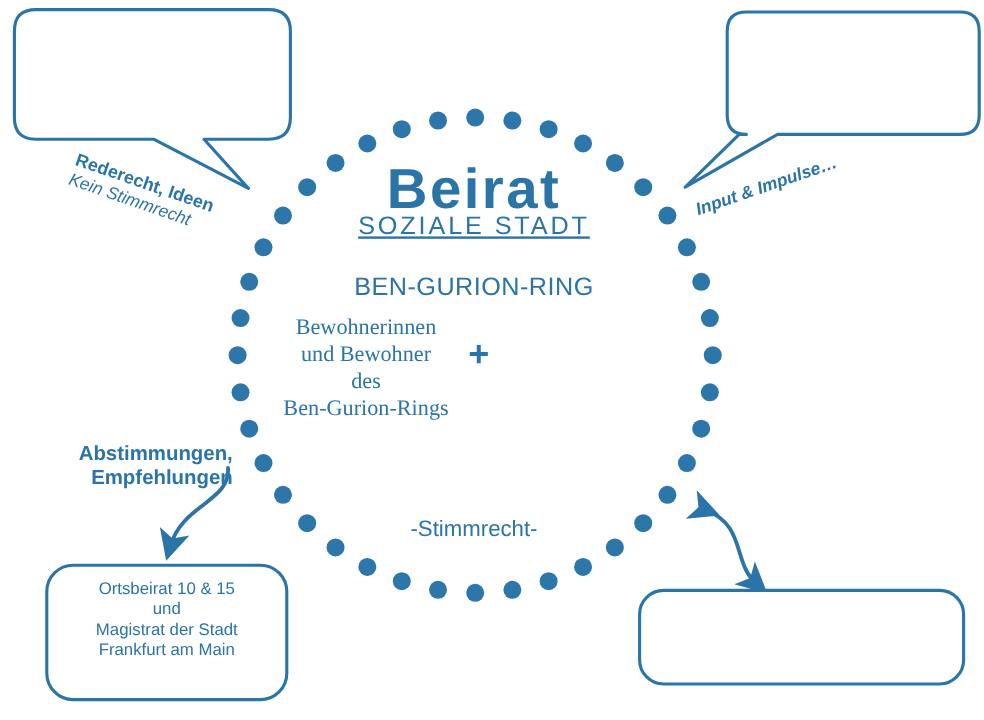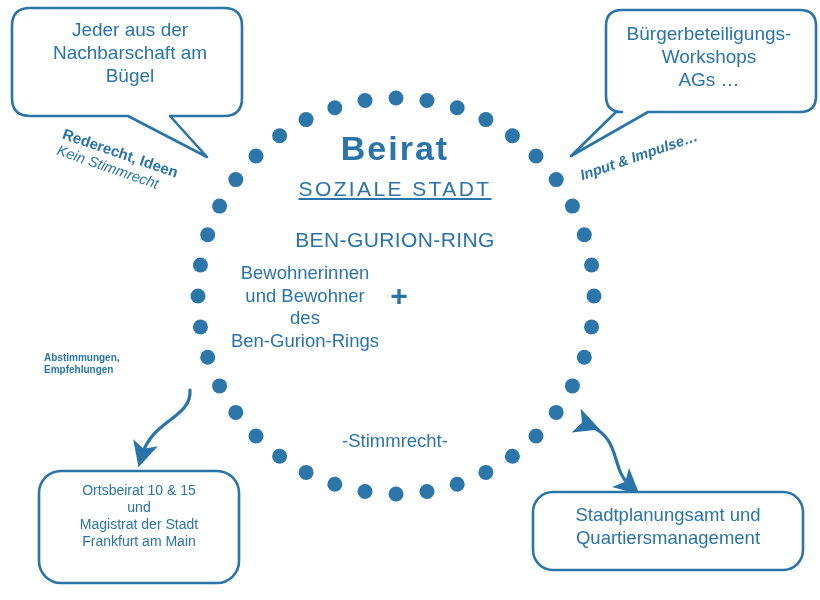--- a/index.html
+++ b/index.html
@@ -39,39 +39,40 @@
     font-size: 19px;
   }
   #bubble-tr-text {
     left: 608px; top: 22px; width: 202px;
     font-size: 19px;
   }
 
   
   #ring-title {
     left: 255px; top: 128px; width: 280px;
-    font-size: 34px;
+    font-size: 47px;
     font-weight: bold;
     letter-spacing: 2px;
   }
   #ring-sub1 {
     left: 255px; top: 176px; width: 280px;
     font-size: 21px;
     letter-spacing: 2.4px;
     text-decoration: underline;
   }
   #ring-sub2 {
     left: 255px; top: 203px; width: 280px;
     font-size: 21px;
     letter-spacing: 0.4px;
     margin-top: 24px;
   }
   #col-left {
     left: 215px; top: 262px; width: 180px;
     font-size: 18.5px;
+    font-family: Liberation Serif, serif;
   }
   #col-plus {
     left: 386px; top: 278px; width: 26px;
     font-size: 30px;
     font-weight: bold;
   }
   #col-right {
     left: 418px; top: 262px; width: 165px;
     font-size: 18.5px;
   }
@@ -105,25 +106,25 @@
   #lab-tr {
     left: 578px; top: 168px;
     width: 175px;
     font-size: 14.5px;
     font-weight: bold;
     font-style: italic;
     transform: rotate(-19deg);
     transform-origin: 0 0;
   }
   #lab-bl {
-    left: 44px; top: 352px;
+    left: 44px; top: 368px;
     width: 150px;
-    font-size: 10px;
-    font-weight: bold;
-    text-align: left;
+    font-size: 17px;
+    font-weight: bold;
+    text-align: right;
   }
   #lab-br {
     left: 630px; top: 400px;
     width: 160px;
     font-size: 14.5px;
     font-weight: bold;
     text-align: left;
   }
   #lab-br .sub {
     display: block;
@@ -213,27 +214,21 @@
 
     <path d="M 190 390 C 192 418 152 420 142 455" fill="none" stroke="#2a74a8" stroke-width="3.2" stroke-linecap="round" marker-end="url(#arrow-bl)"></path>
 
     <path d="M 588 425 C 622 438 610 468 630 486" fill="none" stroke="#2a74a8" stroke-width="3.2" stroke-linecap="round" marker-start="url(#arrow-br-a)" marker-end="url(#arrow-br-b)"></path>
 
     <rect x="39" y="471" width="200" height="112" rx="22" ry="22" fill="#ffffff" stroke="#2a74a8" stroke-width="2.6"></rect>
 
     <rect x="533" y="492" width="270" height="78" rx="20" ry="20" fill="#ffffff" stroke="#2a74a8" stroke-width="2.6"></rect>
   </svg>
 
-  <div class="txt" id="bubble-tl-text">Jeder aus der
-Nachbarschaft am
-Bügel</div>
-
-  <div class="txt" id="bubble-tr-text">Bürgerbeteiligungs-
-Workshops
-AGs …</div>
+
 
   <div class="conn-label" id="lab-tl">
     <span>Rederecht, Ideen</span>
     <span class="sub">Kein Stimmrecht</span>
   </div>
 
   <div class="conn-label" id="lab-tr">Input &amp; Impulse…</div>
 
   <div class="txt" id="ring-title">Beirat</div>
 
@@ -253,16 +248,14 @@
 
   <div class="conn-label" id="lab-bl" style="white-space:pre-line;">Abstimmungen,
 Empfehlungen</div>
 
 
   <div class="txt" id="box-bl-text">Ortsbeirat 10 &amp; 15
 und
 Magistrat der Stadt
 Frankfurt am Main</div>
 
-  <div class="txt" id="box-br-text">Stadtplanungsamt und
-Quartiersmanagement</div>
 
 </div>
 
 </body></html>

